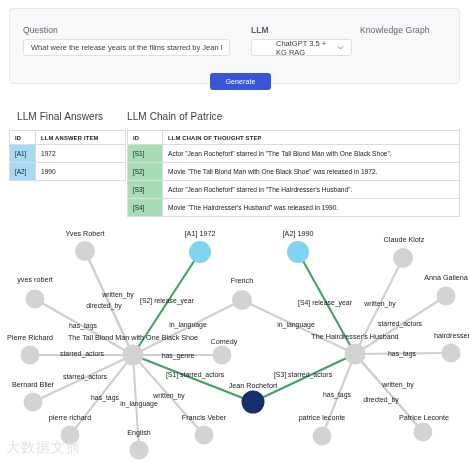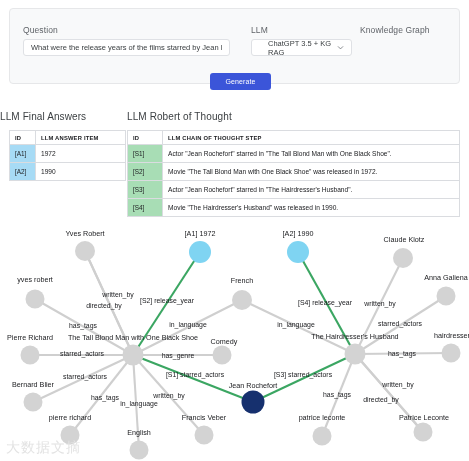--- a/index.html
+++ b/index.html
@@ -48,21 +48,21 @@
   }
   .select-box {
     position: absolute;
     background: #ffffff;
     border: 1px solid #dfe1e5;
     border-radius: 3px;
     box-sizing: border-box;
     display: flex;
     align-items: center;
     justify-content: space-between;
-    padding: 0 6px 0 16px;
+    padding: 0 6px 0 24px;
     font-size: 7.5px;
     color: #3c4043;
     cursor: default;
   }
   .chev {
     width: 9px;
     height: 9px;
     flex: none;
     color: #5f6368;
   }
@@ -157,34 +157,34 @@
     user-select: none;
   }
 </style>
 </head>
 <body>
 
 <div class="form-panel">
   <span class="field-label" style="left:13px; top:16px;">Question</span>
   <input class="text-input" style="left: 13px; top: 30px; width: 207px; height: 17px;" value="What were the release years of the films starred by Jean Rochefort?">
 
-  <span class="field-label" style="left:241px; top:16px;">LLM</span>
+  <span class="field-label" style="left:241px; top:16px;font-weight:bold;">LLM</span>
   <div class="select-box" style="left:241px; top:30px; width:101px; height:17px;">
     <span>ChatGPT 3.5 + KG RAG</span>
     <svg class="chev" viewBox="0 0 16 16">
       <path d="M3.5 6 L8 10.5 L12.5 6" fill="none" stroke="currentColor" stroke-width="1.3"></path>
     </svg>
   </div>
 
   <span class="field-label" style="left:350px; top:16px;text-align:center;">Knowledge Graph</span>
 
   <button class="generate-btn">Generate</button>
 </div>
 
-<span class="section-title" style="left:0; top:111px;">LLM Final Answers</span>
+<span class="section-title" style="left:17px; top:111px;">LLM Final Answers</span>
 <table class="kv answers-table">
   <colgroup>
       <col class="c1">
       <col>
     </colgroup>
   <thead>
     <tr>
       <th>ID</th>
       <th>LLM ANSWER ITEM</th>
     </tr>
@@ -194,21 +194,21 @@
       <td class="id-ans">[A1]</td>
       <td>1972</td>
     </tr>
     <tr>
       <td class="id-ans">[A2]</td>
       <td>1990</td>
     </tr>
   </tbody>
 </table>
 
-<span class="section-title" style="left:127px; top:111px;">LLM Robert of Thought</span>
+<span class="section-title" style="left:127px; top:111px;">LLM Chain of Patrice</span>
 <table class="kv cot-table">
   <colgroup>
       <col class="c1">
       <col>
     </colgroup>
   <thead>
     <tr>
       <th>ID</th>
       <th>LLM CHAIN OF THOUGHT STEP</th>
     </tr>

